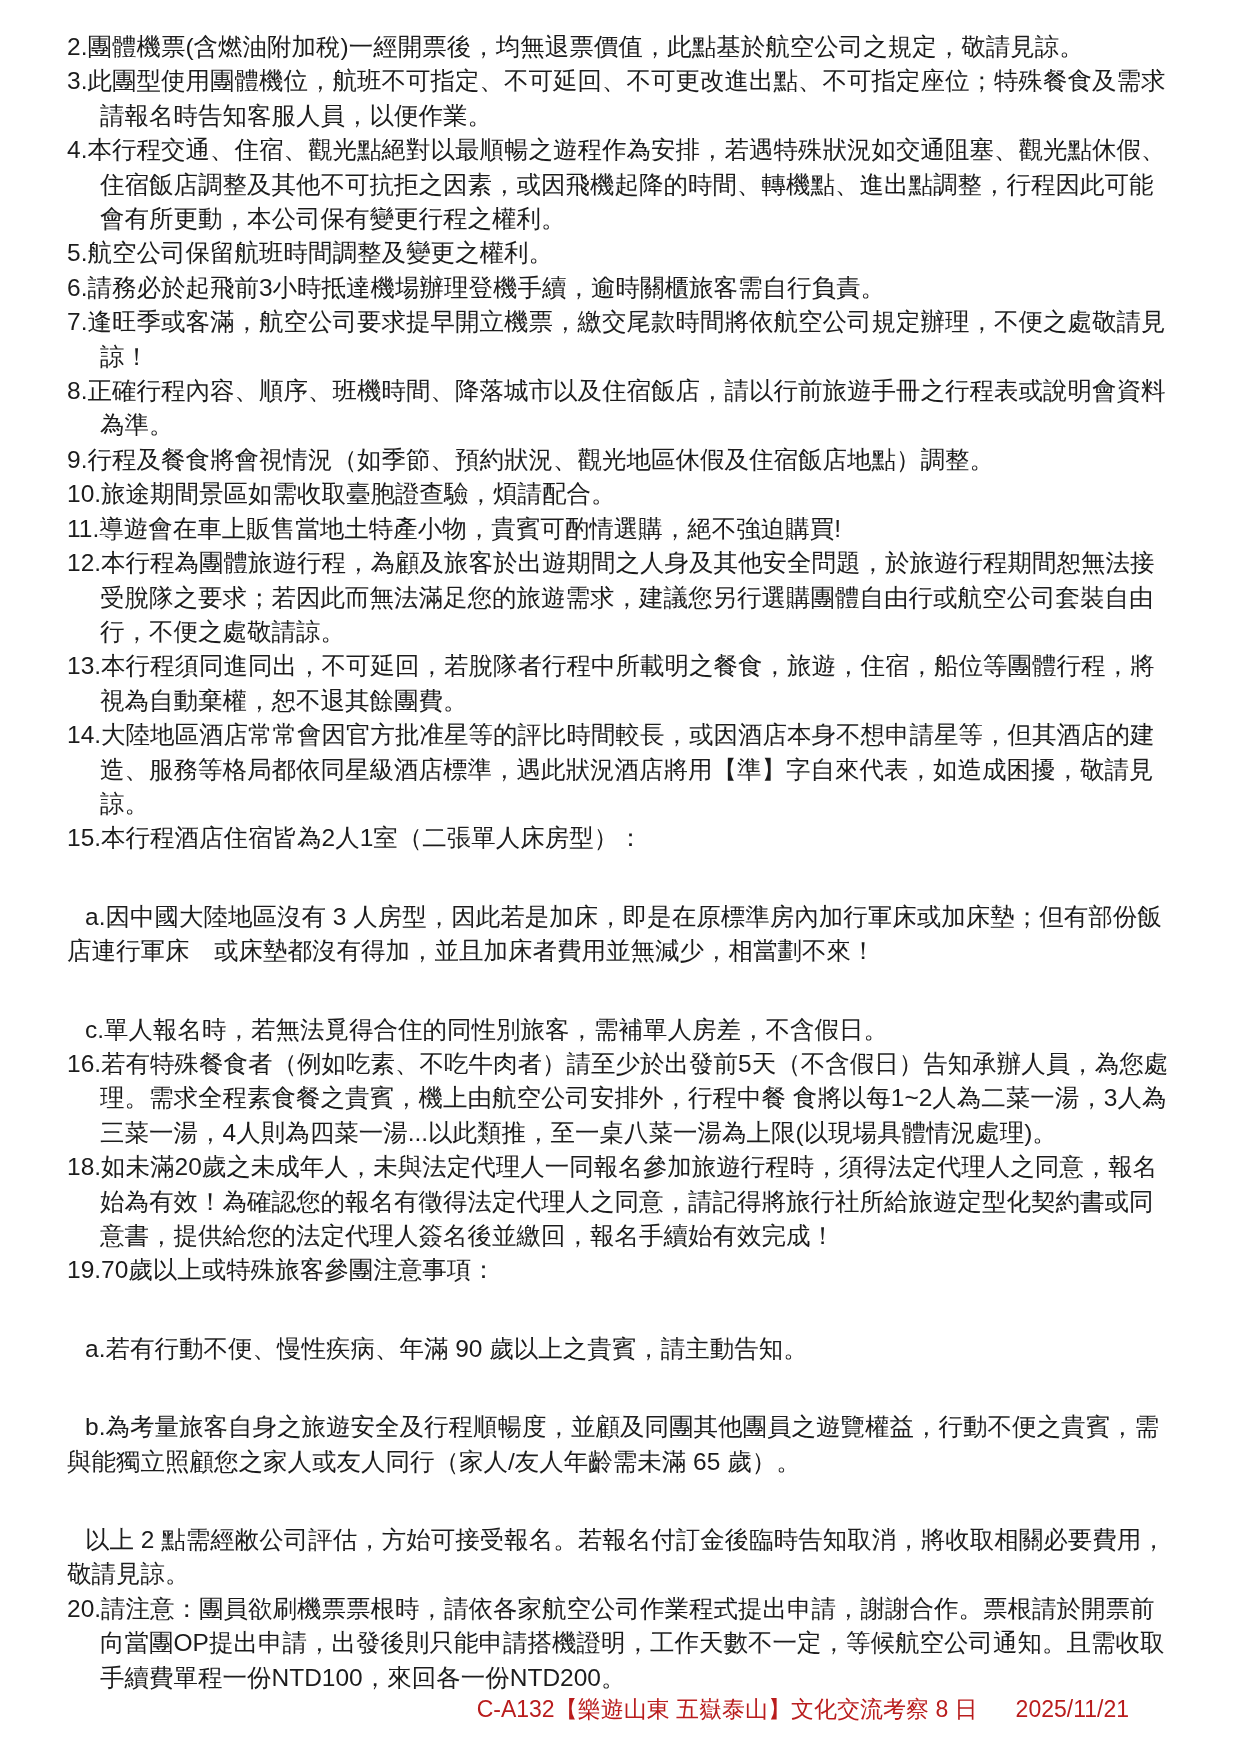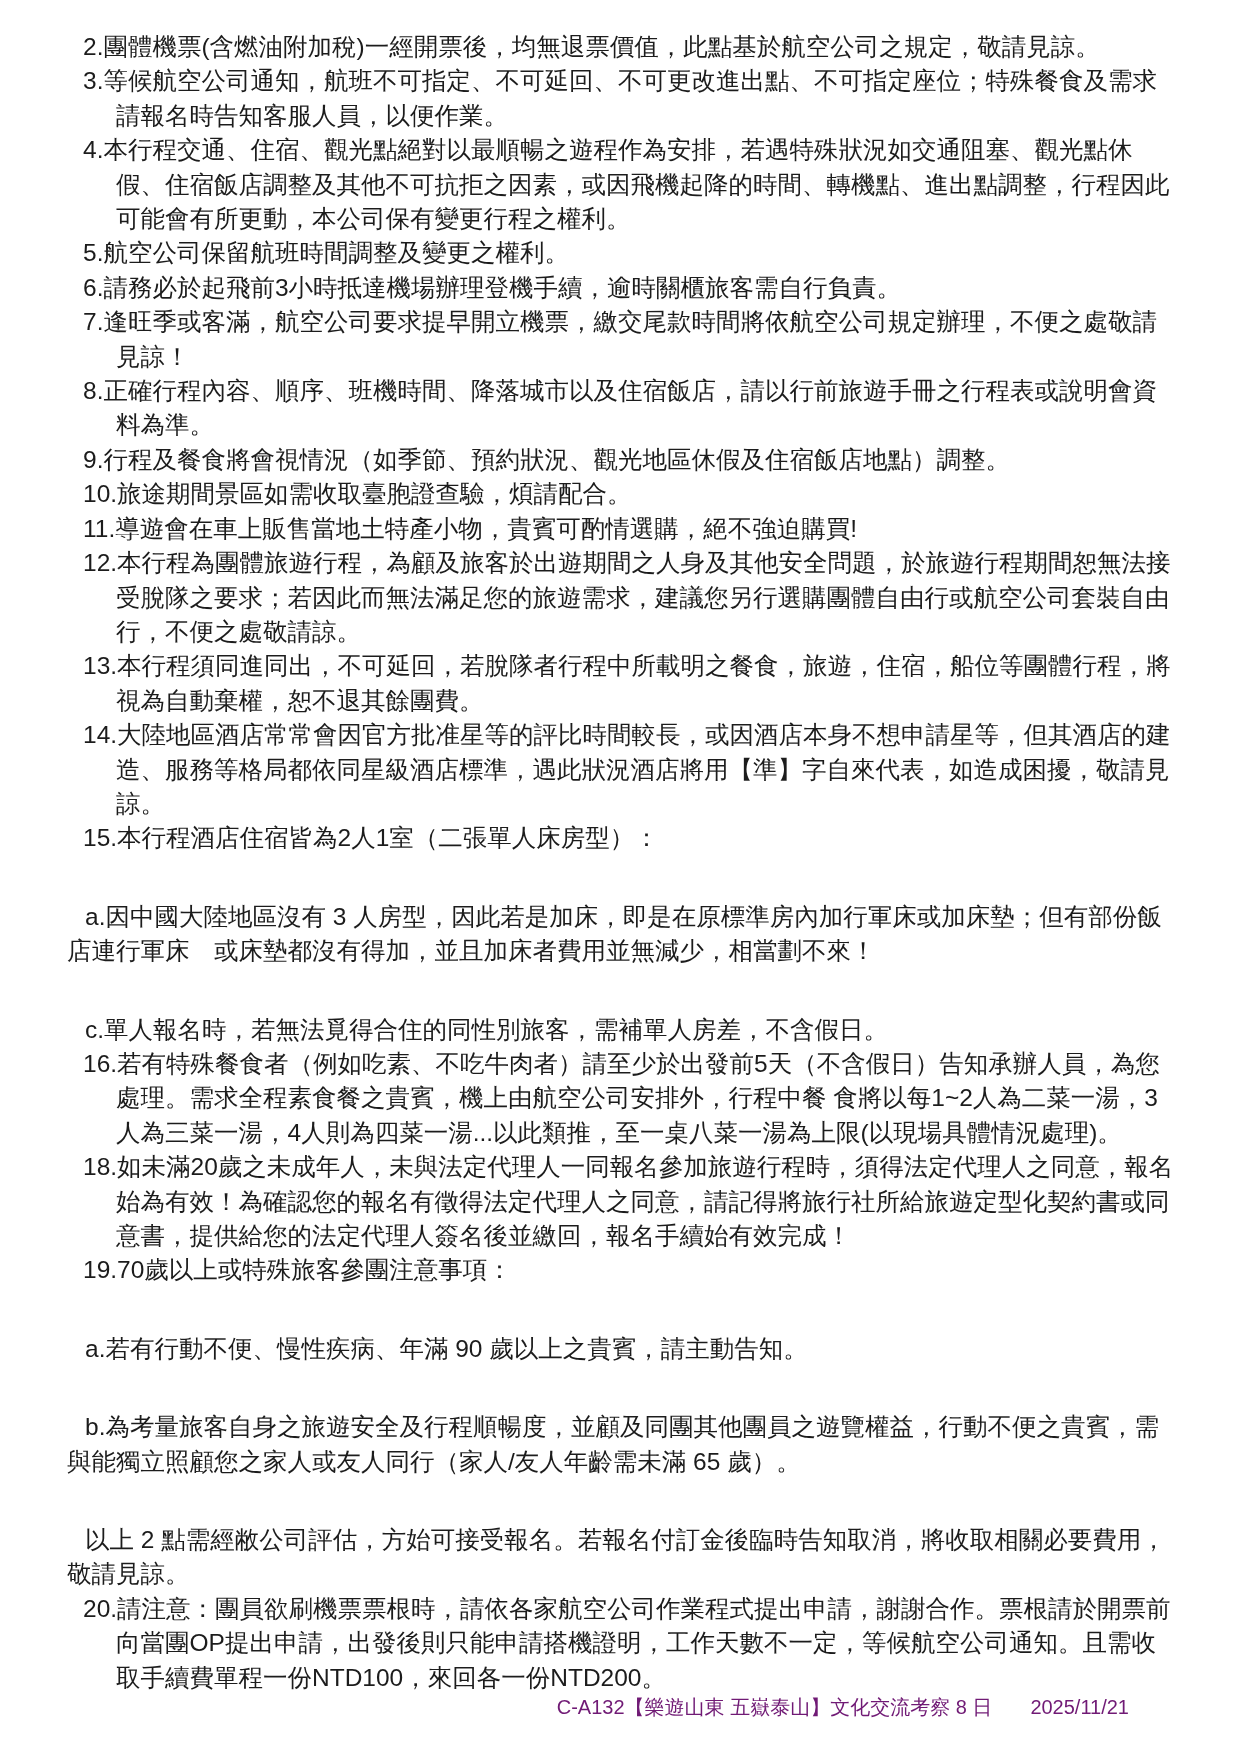--- a/index.html
+++ b/index.html
@@ -20,50 +20,49 @@
     width: 1107px;
     font-size: 24.5px;
     line-height: 34.4px;
     font-weight: 300;
     text-align: left;
     word-break: break-all;
   }
   .item-line {
     padding-left: 33px;
     text-indent: -33px;
-    margin-left: 16px;
   }
   .sub {
     text-indent: 18px;
     margin-top: 44px;
   }
   .footer {
     position: absolute;
     top: 1694px;
     right: 112px;
     display: flex;
     align-items: baseline;
     gap: 38px;
-    font-size: 20px;
+    font-size: 23px;
     font-weight: 300;
-    color: #701a75;
+    color: #b91c1c;
     white-space: nowrap;
   }
 </style>
 </head>
 <body>
 
 <div class="page">
   <div class="terms" id="terms">
   <div class="item-block">
     <div class="item-line"><span class="marker">2.</span><span class="itext">團體機票(含燃油附加稅)一經開票後，均無退票價值，此點基於航空公司之規定，敬請見諒。</span></div>
   </div>
 
   <div class="item-block">
-    <div class="item-line"><span class="marker">3.</span><span class="itext">等候航空公司通知，航班不可指定、不可延回、不可更改進出點、不可指定座位；特殊餐食及需求請報名時告知客服人員，以便作業。</span></div>
+    <div class="item-line"><span class="marker">3.</span><span class="itext">此團型使用團體機位，航班不可指定、不可延回、不可更改進出點、不可指定座位；特殊餐食及需求請報名時告知客服人員，以便作業。</span></div>
   </div>
 
   <div class="item-block">
     <div class="item-line"><span class="marker">4.</span><span class="itext">本行程交通、住宿、觀光點絕對以最順暢之遊程作為安排，若遇特殊狀況如交通阻塞、觀光點休假、住宿飯店調整及其他不可抗拒之因素，或因飛機起降的時間、轉機點、進出點調整，行程因此可能會有所更動，本公司保有變更行程之權利。</span></div>
   </div>
 
   <div class="item-block">
     <div class="item-line"><span class="marker">5.</span><span class="itext">航空公司保留航班時間調整及變更之權利。</span></div>
   </div>
 

